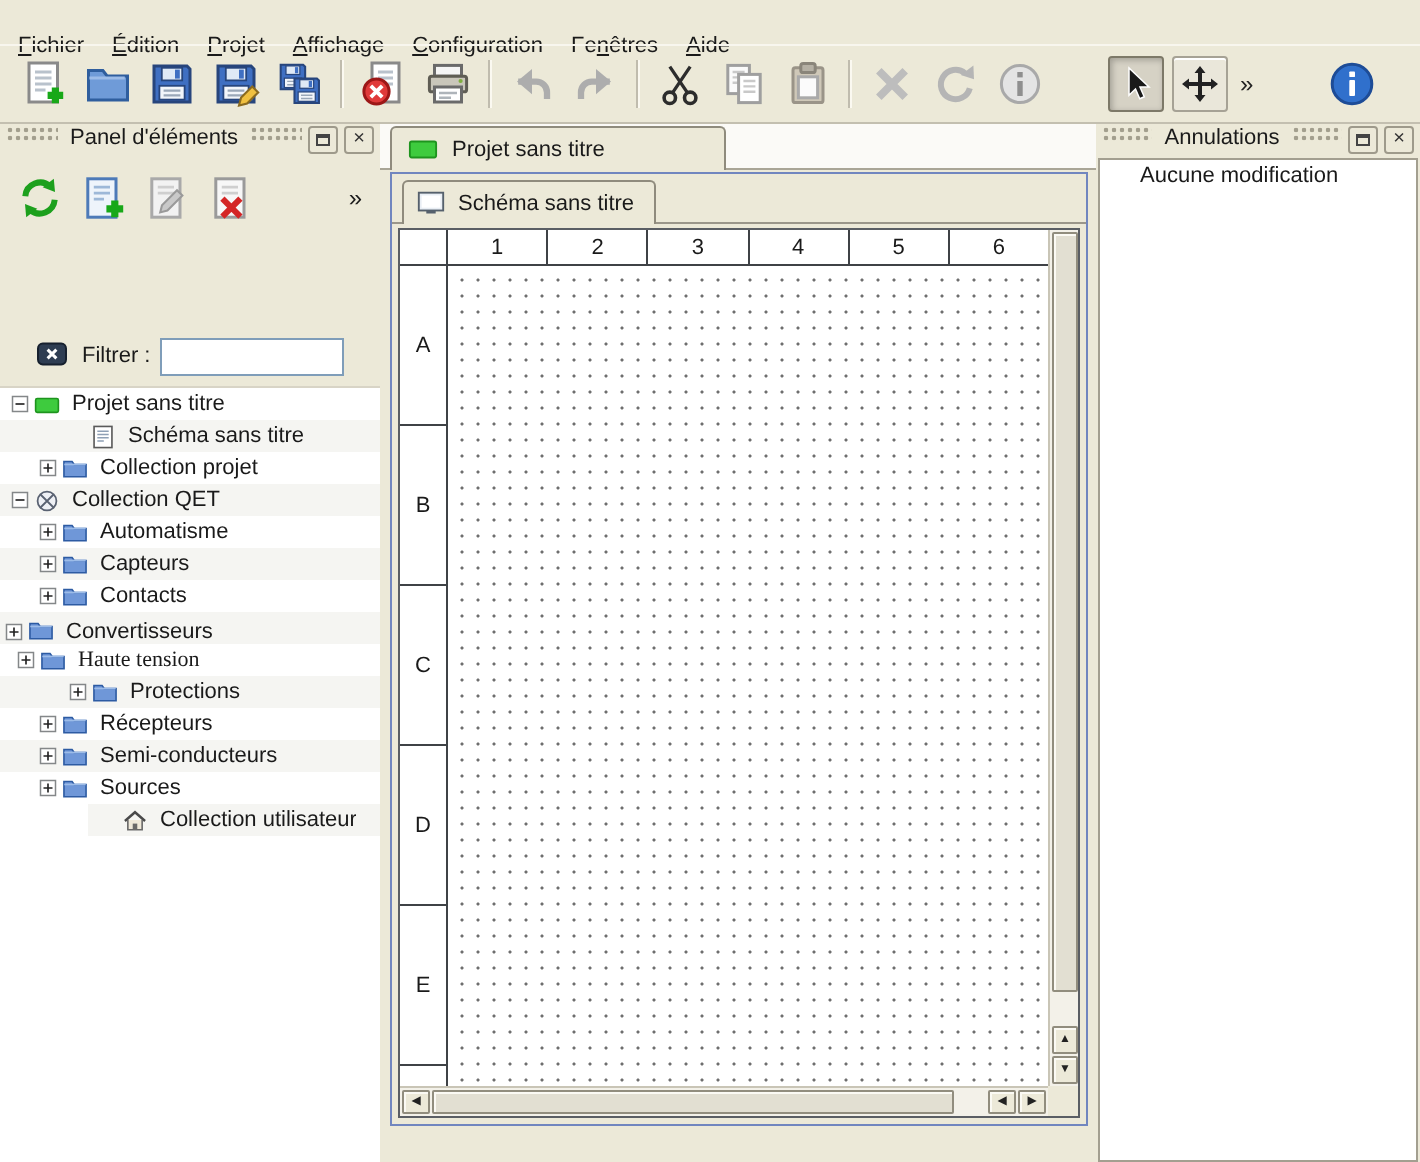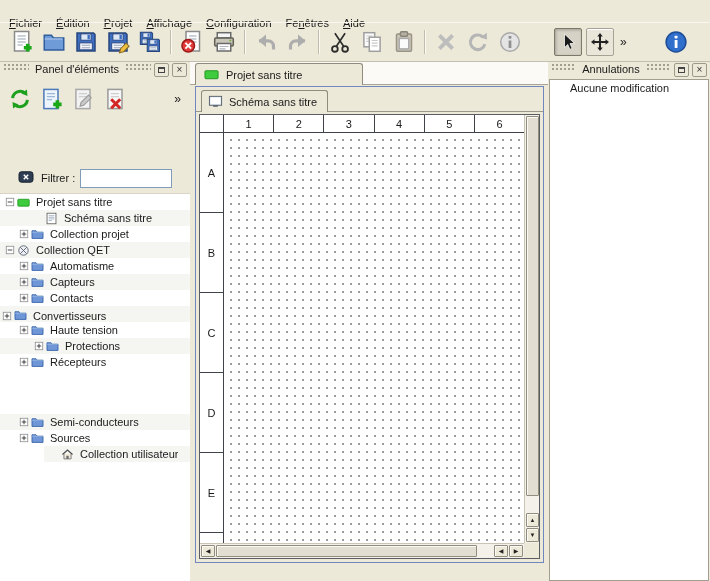--- a/index.html
+++ b/index.html
@@ -463,66 +463,66 @@
             </svg>
           </span>
           <span class="tree-icon">
             <svg viewBox="0 0 16 16" width="13" height="13" aria-hidden="true">
               <path d="M1.2 3.4h5l1.3 1.8h7.3v7.6H1.2z" fill="#6f97d8" stroke="#2d5ba3"></path>
               <path d="M1.4 5.2h13.2" stroke="#9dbce8"></path>
             </svg>
           </span>
           <span class="tree-label">Convertisseurs</span>
         </div>
+        <div class="tree-row" style="padding-left: 6px; font-family: Liberation Serif, serif;">
+          <span class="expander">
+            <svg viewBox="0 0 16 16" width="12" height="12" aria-hidden="true">
+              <rect x="3" y="3" width="10" height="10" fill="#fff" stroke="#848789"></rect>
+              <path d="M5 8h6M8 5v6" stroke="#222" stroke-width="1.1"></path>
+            </svg>
+          </span>
+          <span class="tree-icon">
+            <svg viewBox="0 0 16 16" width="13" height="13" aria-hidden="true">
+              <path d="M1.2 3.4h5l1.3 1.8h7.3v7.6H1.2z" fill="#6f97d8" stroke="#2d5ba3"></path>
+              <path d="M1.4 5.2h13.2" stroke="#9dbce8"></path>
+            </svg>
+          </span>
+          <span class="tree-label">Haute tension</span>
+        </div>
+        <div class="tree-row" style="padding-left: 32px;">
+          <span class="expander">
+            <svg viewBox="0 0 16 16" width="12" height="12" aria-hidden="true">
+              <rect x="3" y="3" width="10" height="10" fill="#fff" stroke="#848789"></rect>
+              <path d="M5 8h6M8 5v6" stroke="#222" stroke-width="1.1"></path>
+            </svg>
+          </span>
+          <span class="tree-icon">
+            <svg viewBox="0 0 16 16" width="13" height="13" aria-hidden="true">
+              <path d="M1.2 3.4h5l1.3 1.8h7.3v7.6H1.2z" fill="#6f97d8" stroke="#2d5ba3"></path>
+              <path d="M1.4 5.2h13.2" stroke="#9dbce8"></path>
+            </svg>
+          </span>
+          <span class="tree-label">Protections</span>
+        </div>
         <div class="tree-row" style="padding-left: 17px;">
           <span class="expander">
             <svg viewBox="0 0 16 16" width="12" height="12" aria-hidden="true">
               <rect x="3" y="3" width="10" height="10" fill="#fff" stroke="#848789"></rect>
               <path d="M5 8h6M8 5v6" stroke="#222" stroke-width="1.1"></path>
             </svg>
           </span>
           <span class="tree-icon">
             <svg viewBox="0 0 16 16" width="13" height="13" aria-hidden="true">
               <path d="M1.2 3.4h5l1.3 1.8h7.3v7.6H1.2z" fill="#6f97d8" stroke="#2d5ba3"></path>
               <path d="M1.4 5.2h13.2" stroke="#9dbce8"></path>
             </svg>
           </span>
-          <span class="tree-label">Haute tension</span>
-        </div>
-        <div class="tree-row" style="padding-left: 32px;">
-          <span class="expander">
-            <svg viewBox="0 0 16 16" width="12" height="12" aria-hidden="true">
-              <rect x="3" y="3" width="10" height="10" fill="#fff" stroke="#848789"></rect>
-              <path d="M5 8h6M8 5v6" stroke="#222" stroke-width="1.1"></path>
-            </svg>
-          </span>
-          <span class="tree-icon">
-            <svg viewBox="0 0 16 16" width="13" height="13" aria-hidden="true">
-              <path d="M1.2 3.4h5l1.3 1.8h7.3v7.6H1.2z" fill="#6f97d8" stroke="#2d5ba3"></path>
-              <path d="M1.4 5.2h13.2" stroke="#9dbce8"></path>
-            </svg>
-          </span>
-          <span class="tree-label">Protections</span>
+          <span class="tree-label">Récepteurs</span>
         </div>
         <div class="tree-row" style="padding-left: 17px;">
-          <span class="expander">
-            <svg viewBox="0 0 16 16" width="12" height="12" aria-hidden="true">
-              <rect x="3" y="3" width="10" height="10" fill="#fff" stroke="#848789"></rect>
-              <path d="M5 8h6M8 5v6" stroke="#222" stroke-width="1.1"></path>
-            </svg>
-          </span>
-          <span class="tree-icon">
-            <svg viewBox="0 0 16 16" width="13" height="13" aria-hidden="true">
-              <path d="M1.2 3.4h5l1.3 1.8h7.3v7.6H1.2z" fill="#6f97d8" stroke="#2d5ba3"></path>
-              <path d="M1.4 5.2h13.2" stroke="#9dbce8"></path>
-            </svg>
-          </span>
-          <span class="tree-label">Récepteurs</span>
-        </div>
-        <div class="tree-row" style="padding-left: 17px; margin-top: 44px;">
           <span class="expander">
             <svg viewBox="0 0 16 16" width="12" height="12" aria-hidden="true">
               <rect x="3" y="3" width="10" height="10" fill="#fff" stroke="#848789"></rect>
               <path d="M5 8h6M8 5v6" stroke="#222" stroke-width="1.1"></path>
             </svg>
           </span>
           <span class="tree-icon">
             <svg viewBox="0 0 16 16" width="13" height="13" aria-hidden="true">
               <path d="M1.2 3.4h5l1.3 1.8h7.3v7.6H1.2z" fill="#6f97d8" stroke="#2d5ba3"></path>
               <path d="M1.4 5.2h13.2" stroke="#9dbce8"></path>

